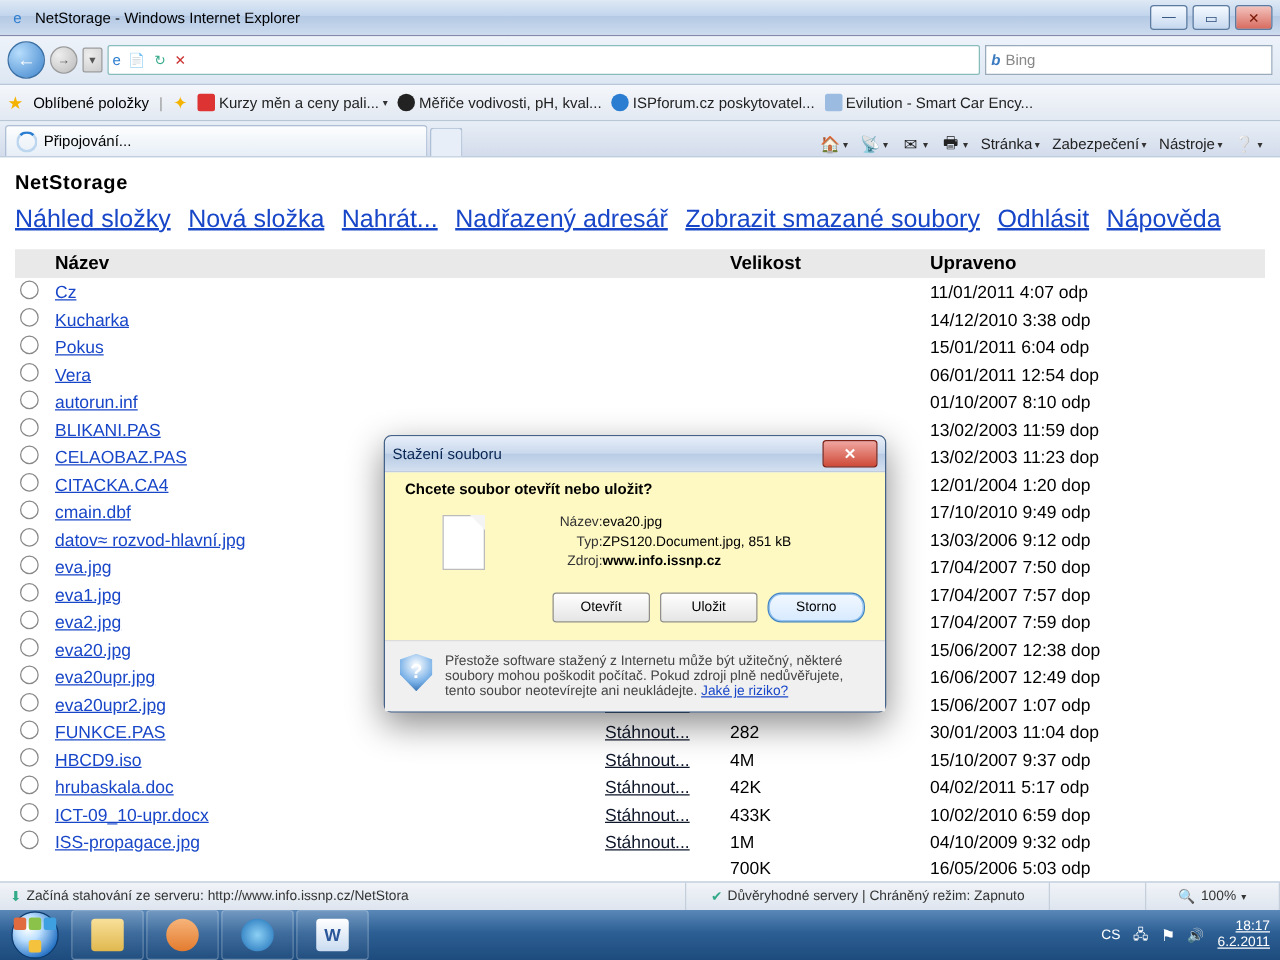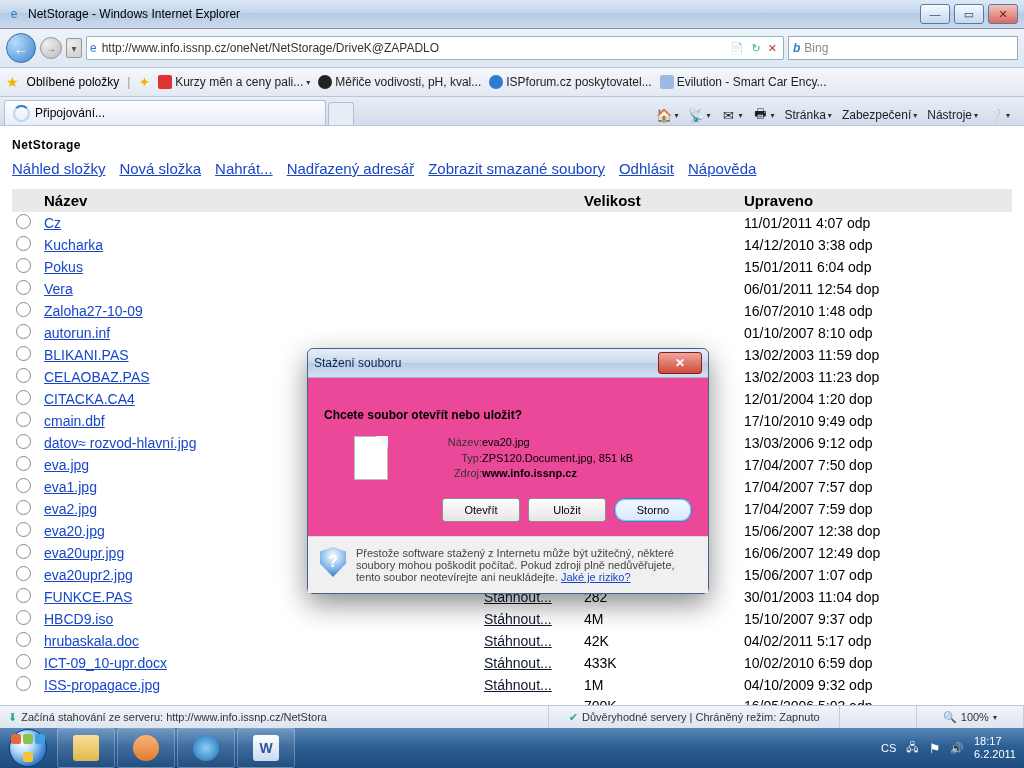--- a/index.html
+++ b/index.html
@@ -21,57 +21,57 @@
 .bing{color:#3a7bbf;font-weight:bold;font-style:italic;}
 .favbar{height:28px;background:linear-gradient(#f4f7fb,#e3e9f2);display:flex;align-items:center;padding:0 6px;gap:8px;font-size:12px;border-bottom:1px solid #b9c6d6;}
 .favbar .star{color:#f5b301;font-size:14px;}
 .favlink{display:flex;align-items:center;gap:3px;color:#222;}
 .favlink .fi{width:14px;height:14px;background:#777;border-radius:2px;display:inline-block;}
 .fi.red{background:#d33;}
 .fi.black{background:#222;border-radius:50%;}
 .fi.blue{background:#2a7dd1;border-radius:50%;}
 .fi.doc{background:#9bbce0;}
 .tabbar{height:28px;background:linear-gradient(#e8eef6,#d3dcec);display:flex;align-items:flex-end;padding:0 4px;border-bottom:1px solid #b9c6d6;}
-.tab{height:24px;background:linear-gradient(#fdfefe,#e7eef7);border:1px solid #aebfd6;border-bottom:none;border-radius:3px 3px 0 0;padding:0 12px 0 8px;display:flex;align-items:center;gap:5px;font-size:12px;min-width:300px;}
+.tab{height:24px;background:linear-gradient(#fdfefe,#e7eef7);border:1px solid #aebfd6;border-bottom:none;border-radius:3px 3px 0 0;padding:0 28px 0 8px;display:flex;align-items:center;gap:5px;font-size:12px;min-width:300px;}
 .tab .spinner{width:13px;height:13px;border:2px solid #bcd6f0;border-top-color:#2a7dd1;border-radius:50%;}
 .newtab{width:24px;height:22px;border:1px solid #aebfd6;border-bottom:none;background:#e7eef7;margin-left:2px;border-radius:3px 3px 0 0;}
 .cmdbar{flex:1;display:flex;align-items:center;justify-content:flex-end;gap:2px;padding-right:6px;font-size:12px;color:#222;}
 .cbtn{padding:2px 4px;display:flex;align-items:center;gap:2px;border-radius:2px;}
 .cic{width:16px;height:16px;display:inline-flex;align-items:center;justify-content:center;font-size:13px;}
 .cdd{font-size:8px;color:#333;}
 .content{flex:1;background:#fff;overflow:hidden;position:relative;}
 .page{position:absolute;inset:0;overflow:auto;padding:10px 12px 40px;}
-h1.ns{font-family:Verdana,sans-serif;font-size:12px;font-weight:bold;margin:2px 0 8px;letter-spacing:0.5px;}
+h1.ns{font-family:Verdana,sans-serif;font-size:16px;font-weight:bold;margin:2px 0 8px;letter-spacing:0.5px;}
 .actions{margin:2px 0 12px;}
-.actions a{color:#1846c8;text-decoration:underline;margin-right:14px;font-size:15px;}
+.actions a{color:#1846c8;text-decoration:underline;margin-right:14px;font-size:20px;}
 table.fl{width:100%;border-collapse:collapse;table-layout:fixed;}
 table.fl th{background:#e9e9e9;text-align:left;font-size:15px;font-weight:bold;padding:3px 4px;}
 table.fl td{padding:2px 4px;font-size:14px;white-space:nowrap;overflow:hidden;text-overflow:ellipsis;}
 .rad{width:13px;height:13px;border:1px solid #888;border-radius:50%;display:inline-block;background:#fff;}
 a.fn{color:#1846c8;text-decoration:underline;text-align:center;}
 a.dl{color:#0f172a;text-decoration:underline;}
 .statusbar{height:22px;background:linear-gradient(#f1f4f8,#dee5ef);border-top:1px solid #b9c6d6;display:flex;align-items:center;font-size:11px;color:#333;}
 .statusbar .cell{padding:0 8px;border-right:1px solid #c5cfdb;height:100%;display:flex;align-items:center;gap:4px;}
 .taskbar{height:40px;background:linear-gradient(#5a88b8,#2d5f94 45%,#1d4b7d);display:flex;align-items:center;padding:0 0 0 0;}
 .start{width:56px;height:40px;display:flex;align-items:center;justify-content:center;}
 .orb{width:36px;height:36px;border-radius:50%;background:radial-gradient(circle at 35% 35%,#fff,#bde0ff 30%,#2874c6 75%);border:1px solid #0d3b6e;position:relative;display:flex;flex-wrap:wrap;align-items:center;justify-content:center;}
 .orb span{width:10px;height:10px;margin:1px;border-radius:2px;}
 .orb .r{background:#e06b3e;} .orb .g{background:#8bc34a;} .orb .b{background:#3ea0e0;} .orb .y{background:#f5c23e;}
 .tbtn{width:56px;height:38px;border:1px solid rgba(255,255,255,.25);border-radius:3px;margin:0 1px;display:flex;align-items:center;justify-content:center;background:linear-gradient(rgba(255,255,255,.15),rgba(255,255,255,.02));}
 .tbtn .ticon{width:26px;height:26px;border-radius:3px;}
 .tray{margin-left:auto;display:flex;align-items:center;color:#fff;font-size:11px;gap:10px;padding:0 8px;}
-.tray .clock{text-align:left;line-height:13px;}
+.tray .clock{text-align:right;line-height:13px;text-decoration:underline;}
 
 .overlay{position:absolute;inset:0;pointer-events:none;}
 .overlay .dlg{pointer-events:auto;}
 .dlg{position:absolute;left:307px;top:222px;width:400px;background:#f4f4f4;border:1px solid #456289;border-radius:6px;box-shadow:0 10px 28px rgba(0,0,0,.45);font-size:11px;}
 .dlg .dtitle{height:28px;background:linear-gradient(#eaf0f8,#c cue);background:linear-gradient(#e7eef9,#cad9ed 48%,#b9ccE5 52%,#d3e0f0);border-radius:6px 6px 0 0;display:flex;align-items:center;padding:0 6px;border-bottom:1px solid #9fb4ce;}
 .dlg .dtitle span{flex:1;color:#062451;font-size:12px;}
 .dlg .dclose{width:42px;height:20px;background:linear-gradient(#f0a6a0,#cf4a38);border:1px solid #7f2015;border-radius:3px;color:#fff;display:flex;align-items:center;justify-content:center;font-weight:bold;font-size:12px;}
-.dbody{padding:30px 16px 10px;background:#ec4899;}
+.dbody{padding:6px 16px 10px;background:#fef9c3;}
 .dq{font-weight:bold;font-size:12px;margin-bottom:14px;}
 .dinfo{display:flex;gap:10px;margin:6px 0 14px 30px;}
 .dicon{width:32px;height:42px;border:1px solid #bbb;background:#fff;position:relative;}
 .dicon:before{content:"";position:absolute;right:-1px;top:-1px;border:6px solid transparent;border-top-color:#f4f4f4;border-right-color:#f4f4f4;}
 .dmeta{display:grid;grid-template-columns:40px 1fr;row-gap:3px;font-size:11px;margin-left:44px;}
 .dmeta .lab{text-align:right;color:#333;}
 .dmeta .val{color:#000;}
 .dbtns{display:flex;justify-content:flex-end;gap:8px;padding:4px 0 4px;}
 .dbtn{min-width:76px;height:22px;border:1px solid #8f8f8f;border-radius:3px;background:linear-gradient(#fefefe,#e5e5e5);font-size:11px;display:flex;align-items:center;justify-content:center;}
 .dbtn.primary{border-color:#3e82c4;box-shadow:0 0 0 1px #8fc2f1 inset;background:linear-gradient(#f2f8ff,#d7eaff);border-radius:11px;}
@@ -93,21 +93,20 @@
       <div class="winbtn close">✕</div>
     </div>
   </div>
 
   <div class="addr">
     <div class="navbtn">←</div>
     <div class="navbtn small">→</div>
     <div class="navbtn small" style="background:radial-gradient(circle at 30% 30%,#eee,#ccc);width:14px;height:18px;border-radius:2px;">▾</div>
     <div class="urlbox">
       <span style="color:#2a7dd1;">e</span>
-      <input value="http://www.info.issnp.cz/oneNet/NetStorage/DriveK@ZAPADLO" style="">
       <div class="urltool">
         <span>📄</span>
         <span style="color:#3a8;">↻</span>
         <span style="color:#c33;">✕</span>
       </div>
     </div>
     <div class="searchbox">
       <span class="bing">b</span>
       <span>Bing</span>
     </div>
@@ -224,27 +223,20 @@
             </tr>
             <tr>
               <td><span class="rad"></span></td>
               <td><a class="fn" href="#"> Vera</a></td>
               <td></td>
               <td></td>
               <td>06/01/2011 12:54 dop</td>
             </tr>
             <tr>
               <td><span class="rad"></span></td>
-              <td><a class="fn" href="#"> Zaloha27-10-09</a></td>
-              <td></td>
-              <td></td>
-              <td>16/07/2010 1:48 odp</td>
-            </tr>
-            <tr>
-              <td><span class="rad"></span></td>
               <td><a class="fn" href="#"> autorun.inf</a></td>
               <td></td>
               <td></td>
               <td>01/10/2007 8:10 odp</td>
             </tr>
             <tr>
               <td><span class="rad"></span></td>
               <td><a class="fn" href="#"> BLIKANI.PAS</a></td>
               <td></td>
               <td></td>

